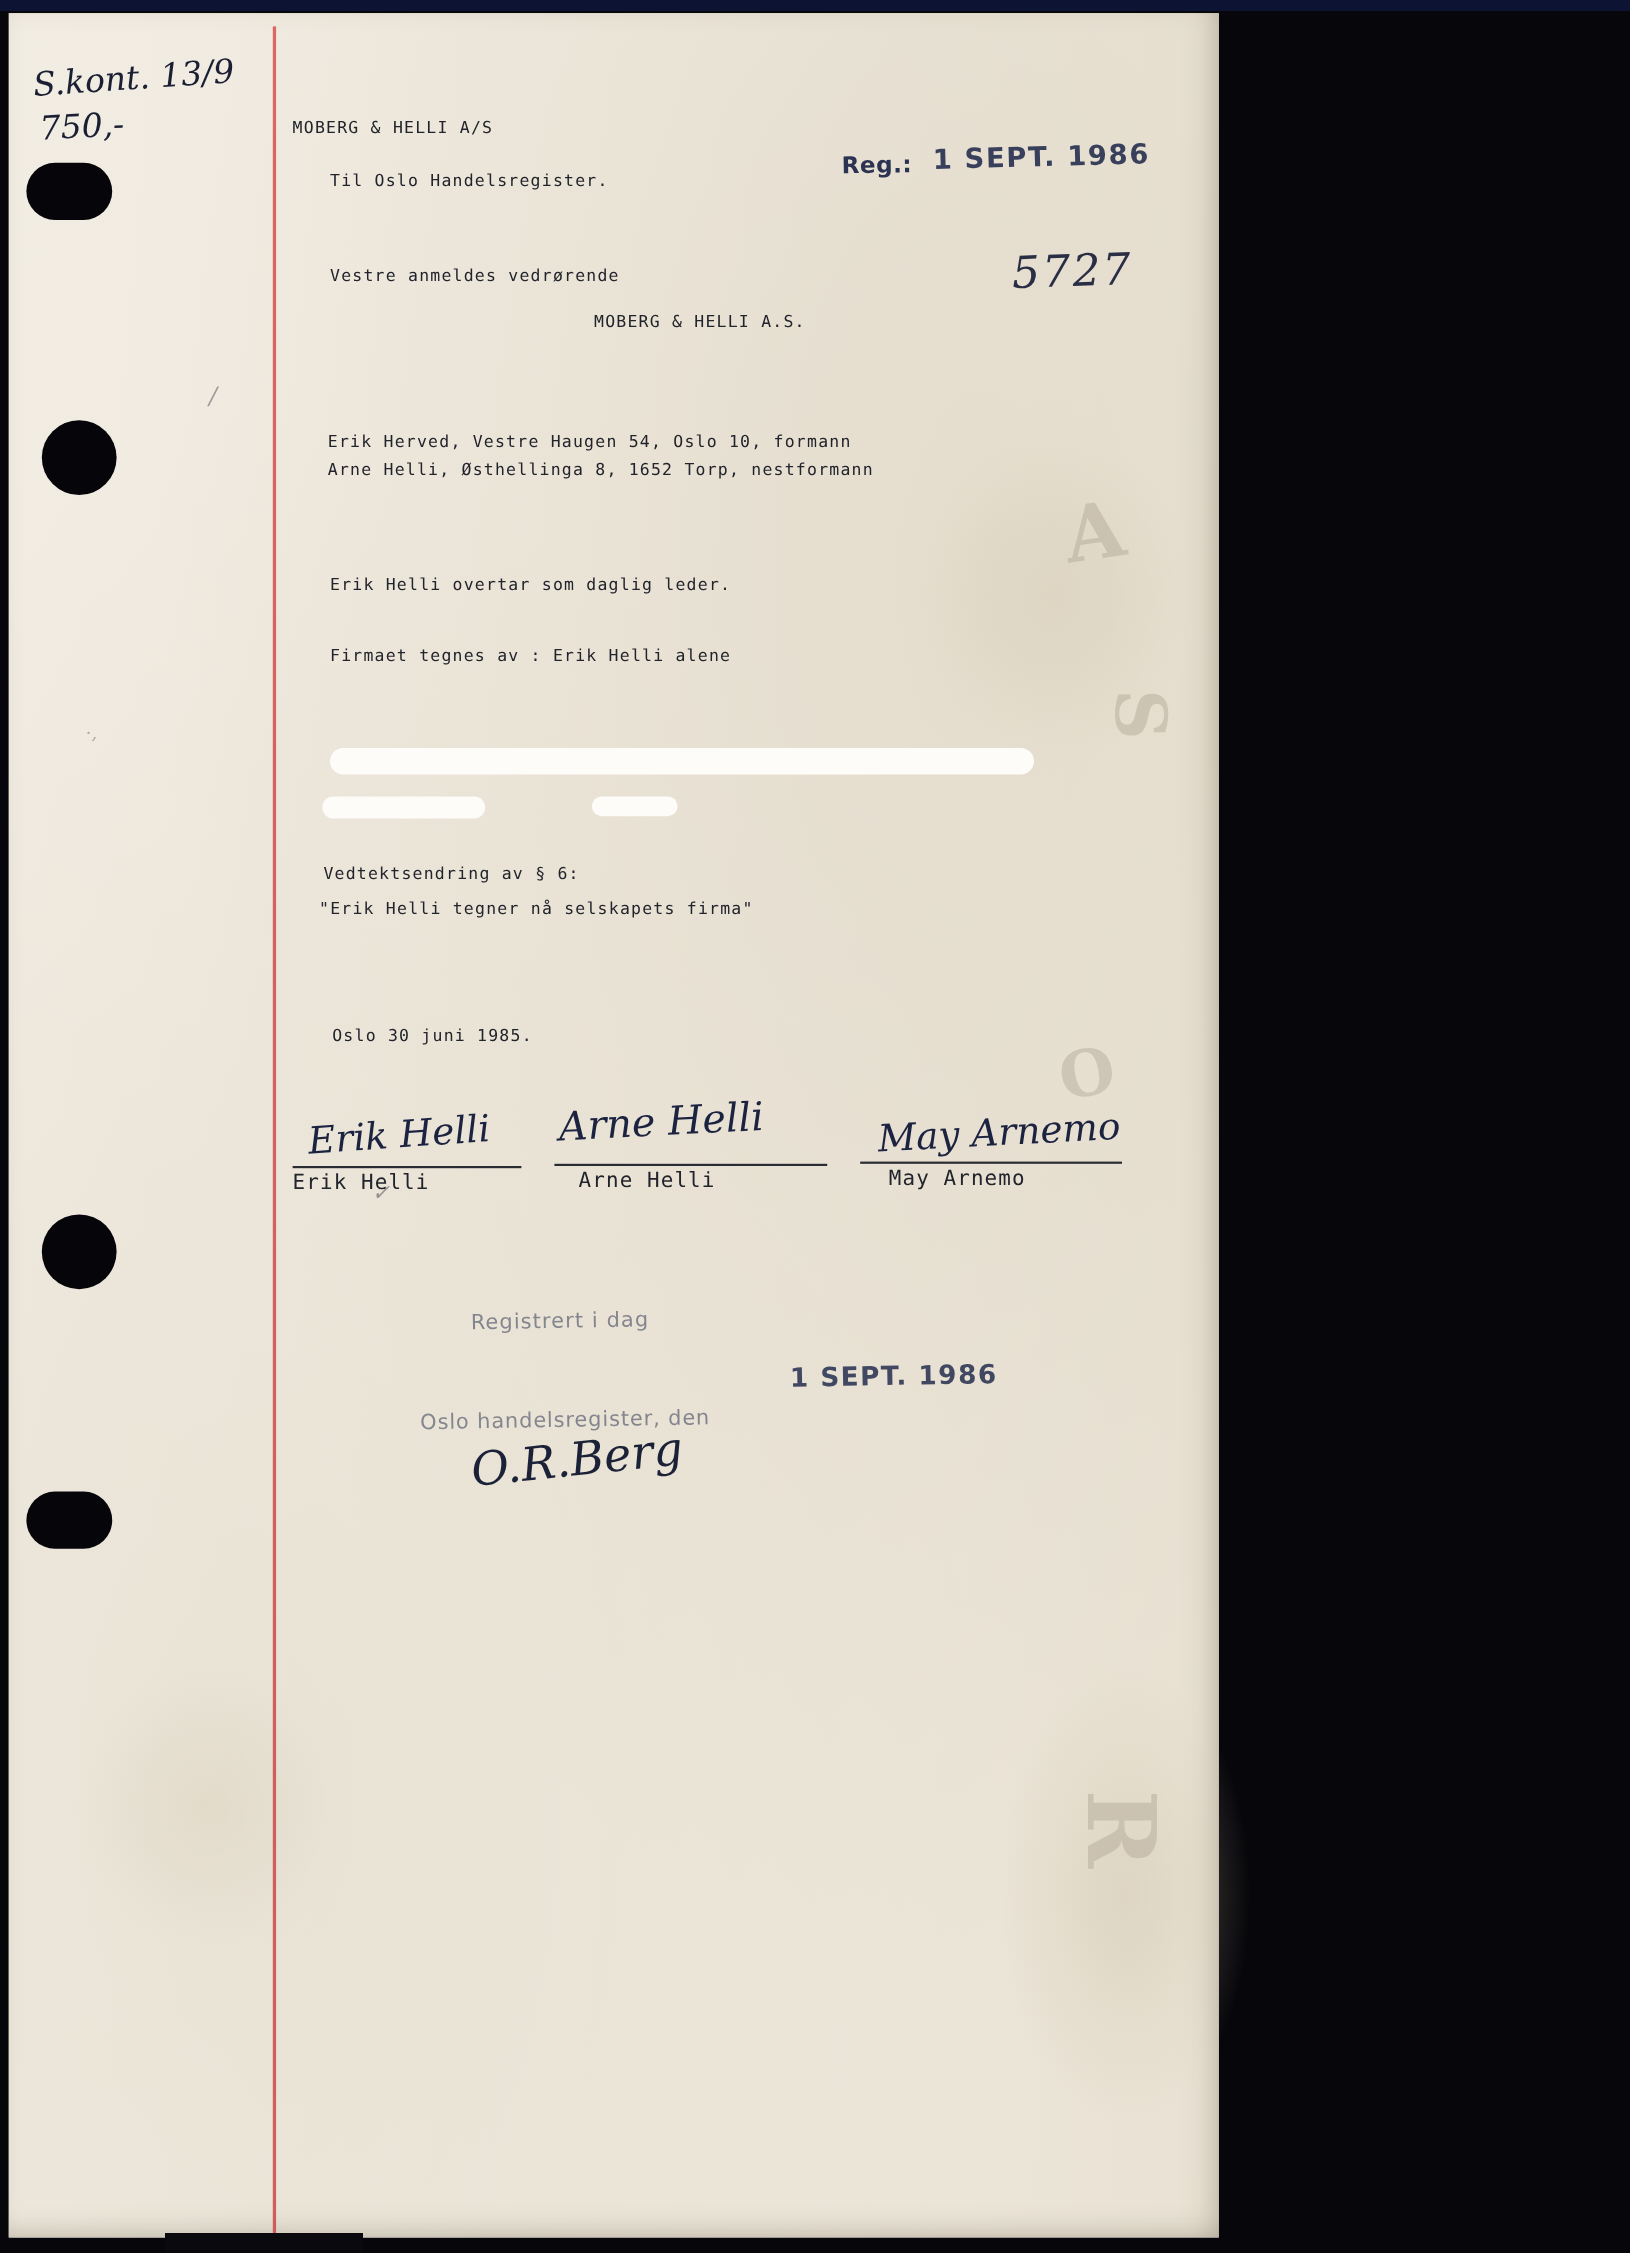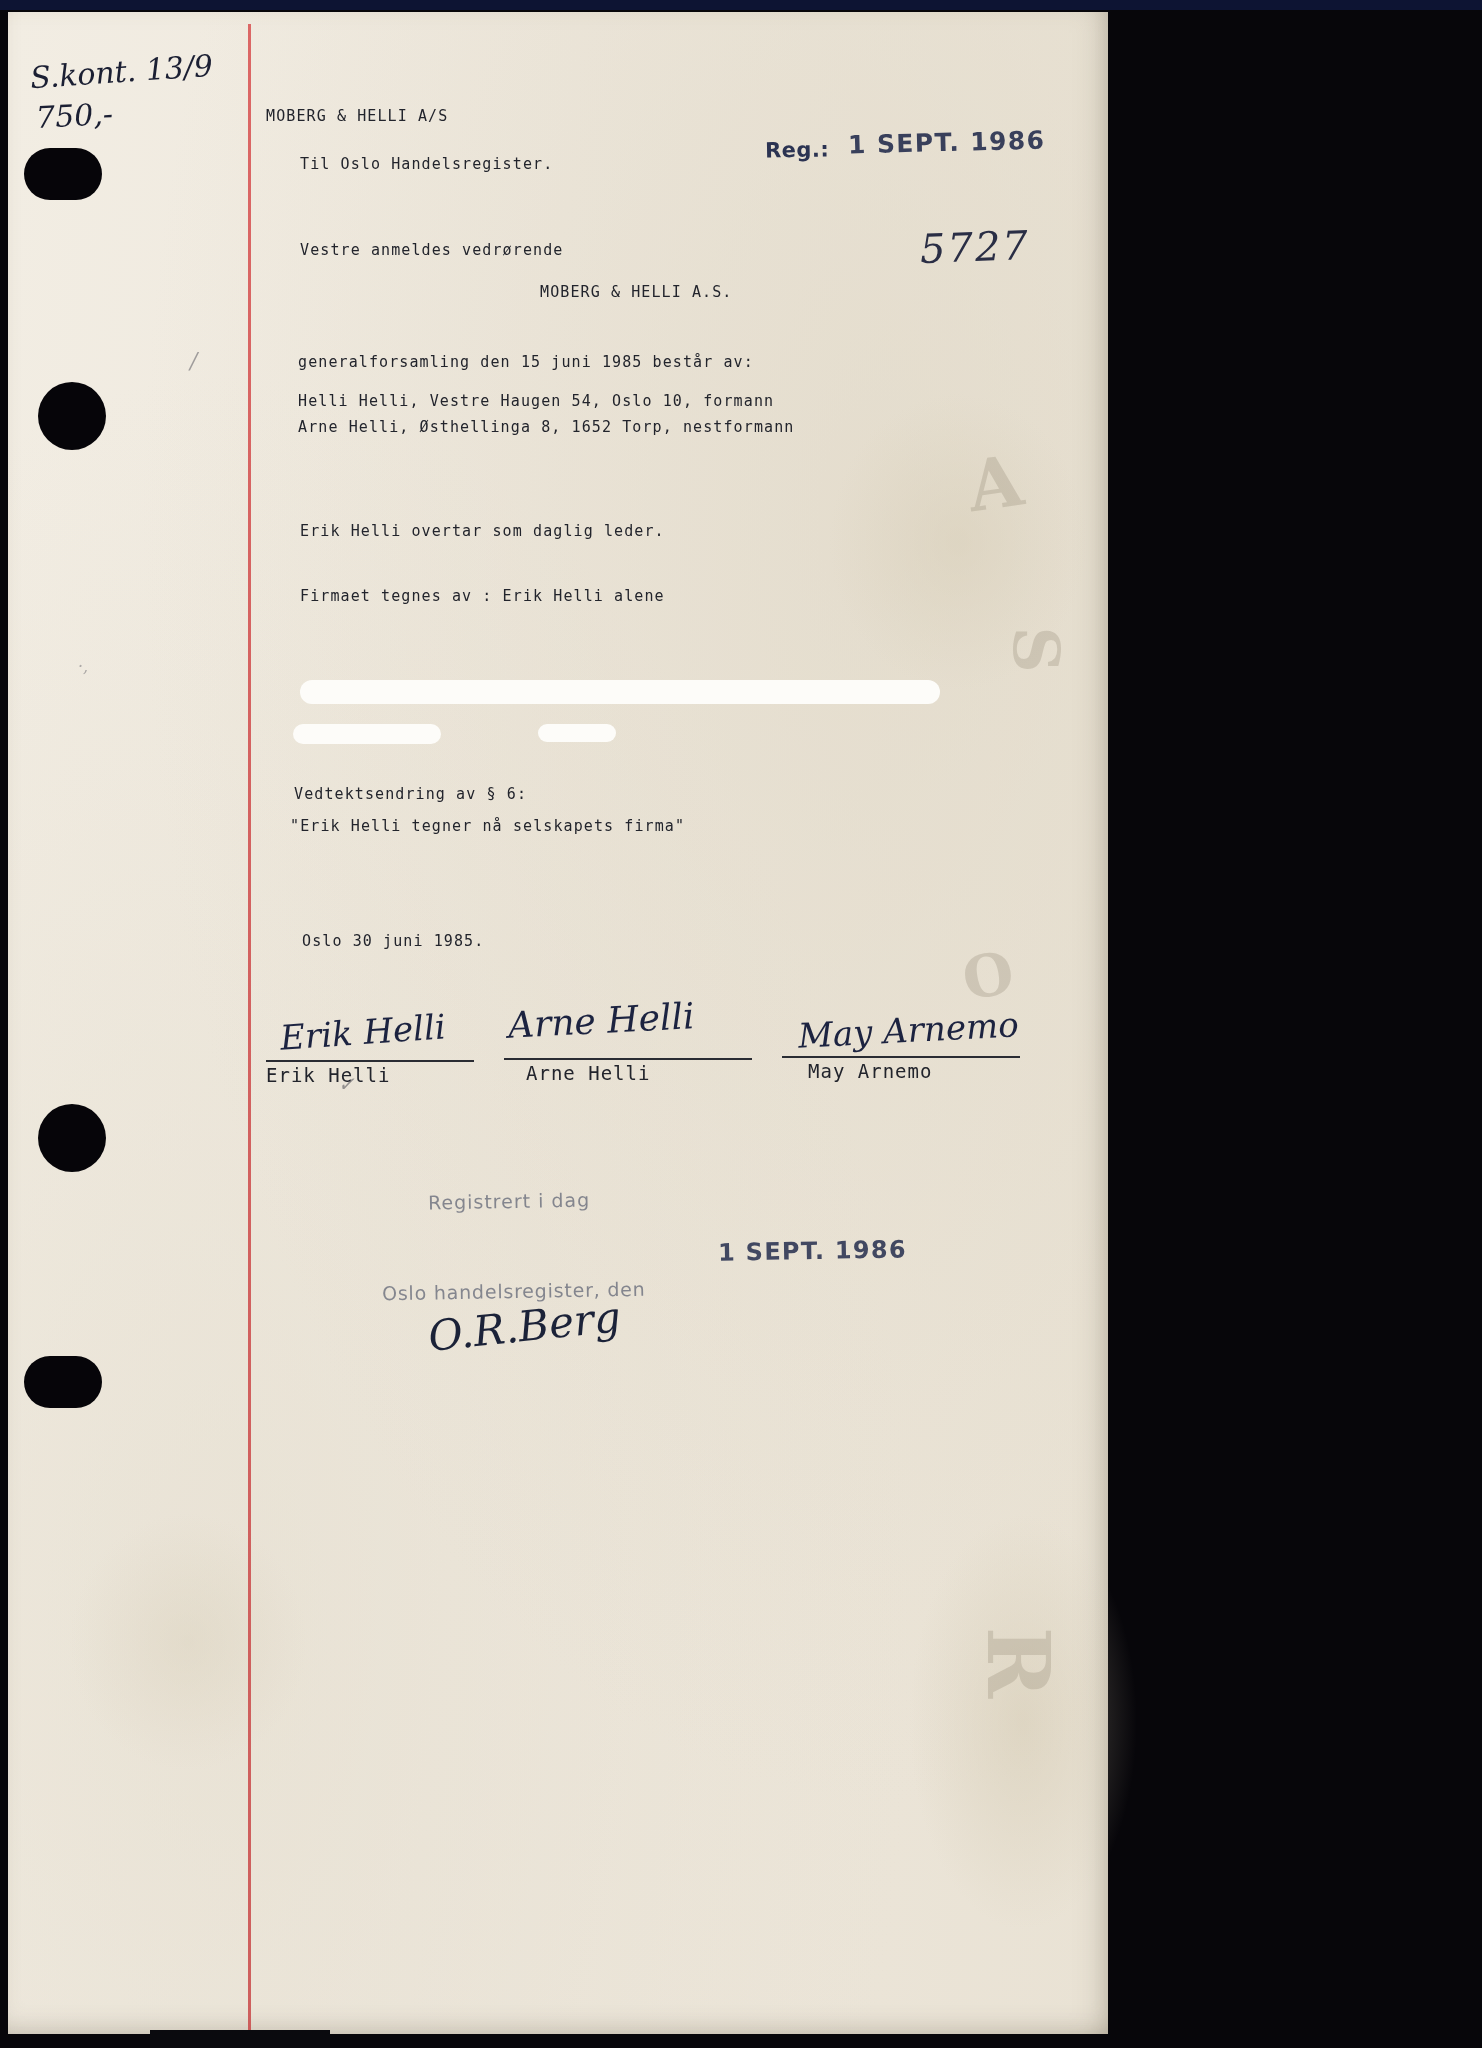--- a/index.html
+++ b/index.html
@@ -238,23 +238,22 @@
 
     <div class="stamp" id="stamp-reg">Reg.:</div>
     <div class="stamp" id="stamp-date-top">1 SEPT. 1986</div>
 
     <div class="typed" style="left:292px; top:224px;">Vestre anmeldes vedrørende</div>
 
     <div id="hand-number">5727</div>
 
     <div class="typed" style="left:532px; top:266px;">MOBERG &amp; HELLI A.S.</div>
 
-    <div class="typed" style="left:290px; top:336px;">generalforsamling den 15 juni 1985 består av:</div>
-
-    <div class="typed" style="left:290px; top:375px;">Helli Helli, Vestre Haugen 54, Oslo 10, formann</div>
+
+    <div class="typed" style="left:290px; top:375px;">Erik Herved, Vestre Haugen 54, Oslo 10, formann</div>
     <div class="typed" style="left:290px; top:401px;">Arne Helli, Østhellinga 8, 1652 Torp, nestformann</div>
 
     <div class="typed" style="left:292px; top:505px;">Erik Helli overtar som daglig leder.</div>
 
     <div class="typed" style="left:292px; top:570px;">Firmaet tegnes av : Erik Helli alene</div>
 
     <div class="whiteout" style="left:292px; top:668px; width:640px; height:24px;"></div>
     <div class="whiteout" style="left:285px; top:712px; width:148px; height:20px;"></div>
     <div class="whiteout" style="left:530px; top:712px; width:78px; height:18px;"></div>
 

